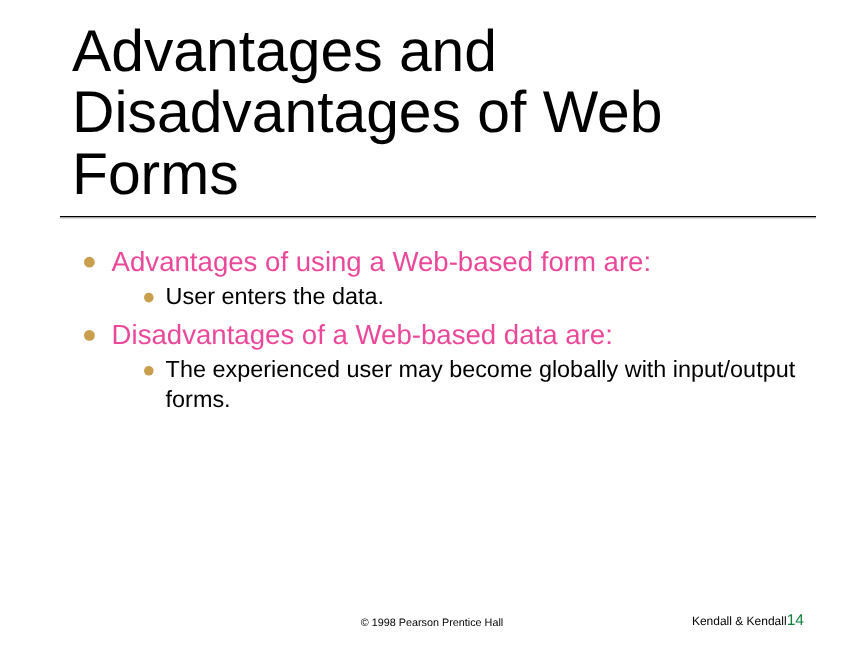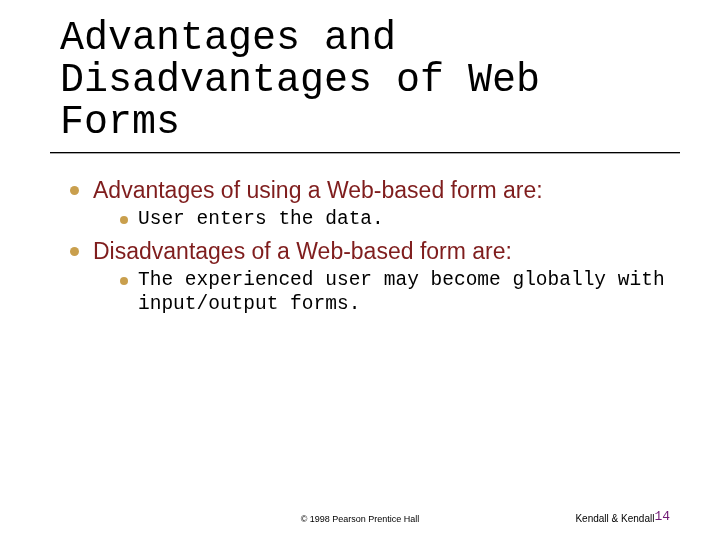--- a/index.html
+++ b/index.html
@@ -11,22 +11,22 @@
     position: relative;
     overflow: hidden;
   }
   .slide {
     width: 100%;
     height: 100%;
     padding: 18px 50px 0 60px;
     position: relative;
   }
   .title {
-    font-family: Liberation Mono, monospace;
-    font-size: 40px;
+    font-family: Liberation Sans, sans-serif;
+    font-size: 49px;
     font-weight: 400;
     color: #000;
     line-height: 1.05;
     margin-bottom: 8px;
   }
   .rule {
     height: 2px;
     background: linear-gradient(to bottom, #000 0%, #000 50%, #a8a8a8 50%, #a8a8a8 100%);
     margin-left: -10px;
     margin-right: -10px;
@@ -45,29 +45,28 @@
     width: 9px;
     height: 9px;
     border-radius: 50%;
     background: #c99f4d;
     flex: 0 0 auto;
     margin-right: 14px;
     margin-top: 10px;
   }
   .l1 .text {
     font-size: 23px;
-    color: #7f1d1d;
+    color: #ec4899;
     line-height: 1.25;
   }
   .l2 {
     display: flex;
     align-items: flex-start;
     margin-left: 50px;
     margin-top: 2px;
-    font-family: Liberation Mono, monospace;
   }
   .l2 .bullet {
     width: 8px;
     height: 8px;
     border-radius: 50%;
     background: #c99f4d;
     flex: 0 0 auto;
     margin-right: 10px;
     margin-top: 9px;
   }
@@ -88,23 +87,22 @@
     font-size: 10px;
     color: #000;
   }
   .footer .center {
     position: absolute;
     left: 50%;
     transform: translateX(-50%);
     font-size: 9px;
   }
   .footer .right {
-    color: #701a75;
+    color: #15803d;
     font-size: 13px;
-    font-family: Liberation Mono, monospace;
   }
 </style>
 </head>
 <body>
 
 <div class="slide">
   <h1 class="title">Advantages and Disadvantages of Web Forms</h1>
   <div class="rule"></div>
 
   <div class="content">
@@ -115,21 +113,21 @@
     </div>
 
     <div class="l2">
       <span class="bullet"></span>
       <span class="text">User enters the data.</span>
     </div>
 
 
     <div class="l1">
       <span class="bullet"></span>
-      <span class="text">Disadvantages of a Web-based form are:</span>
+      <span class="text">Disadvantages of a Web-based data are:</span>
     </div>
 
     <div class="l2">
       <span class="bullet"></span>
       <span class="text">The experienced user may become globally with input/output forms.</span>
     </div>
 
   </div>
 
   <div class="footer">

